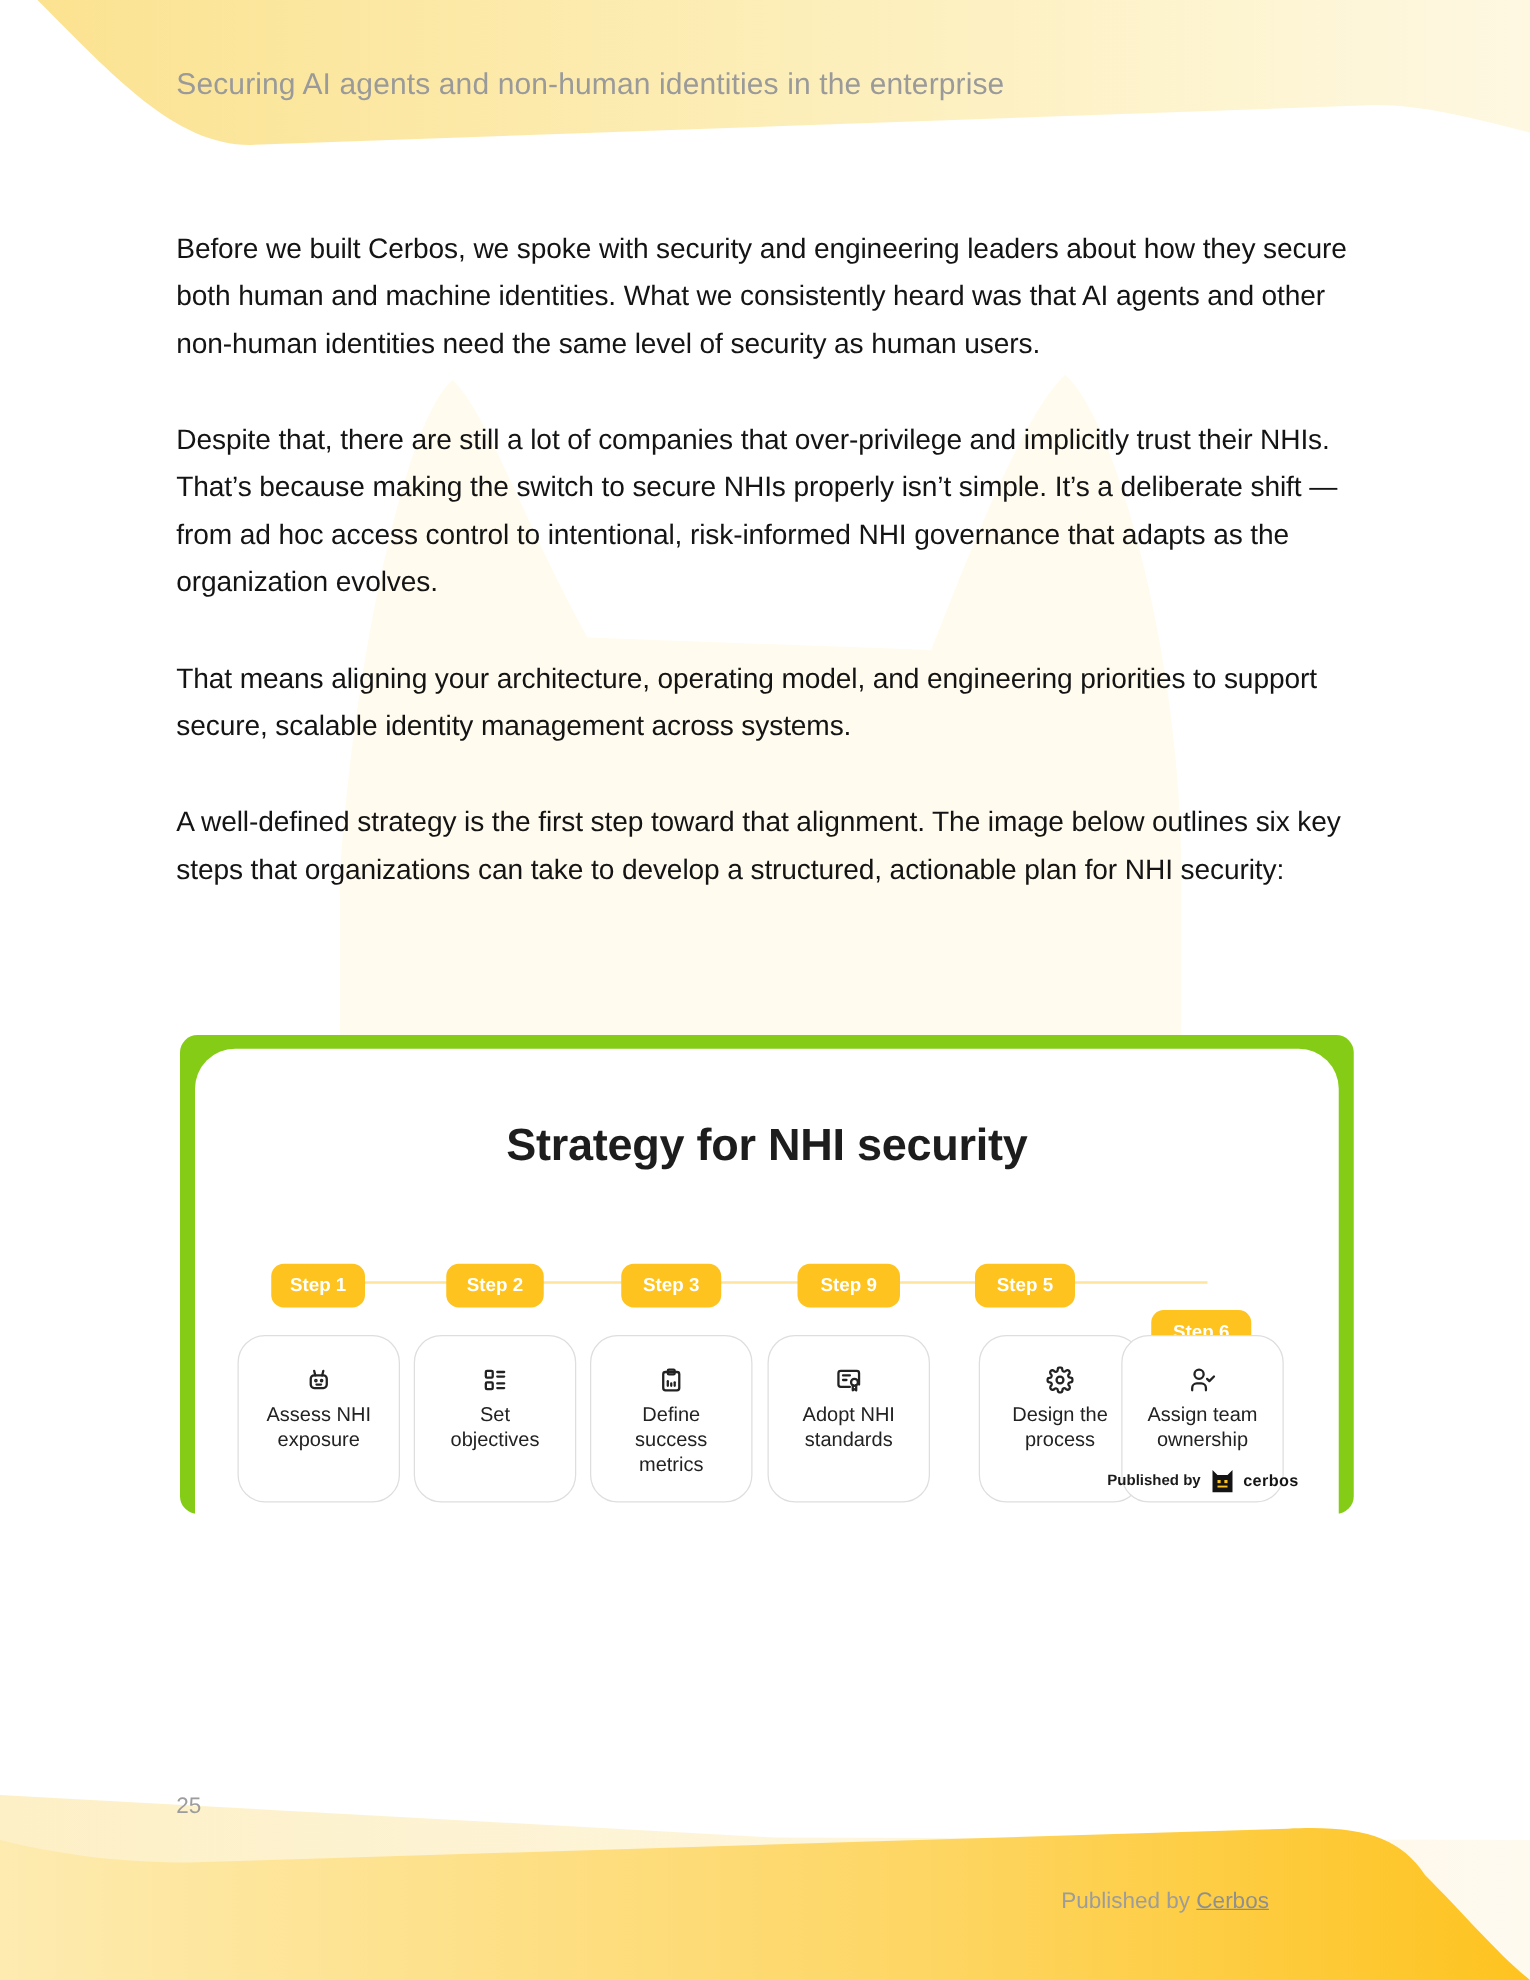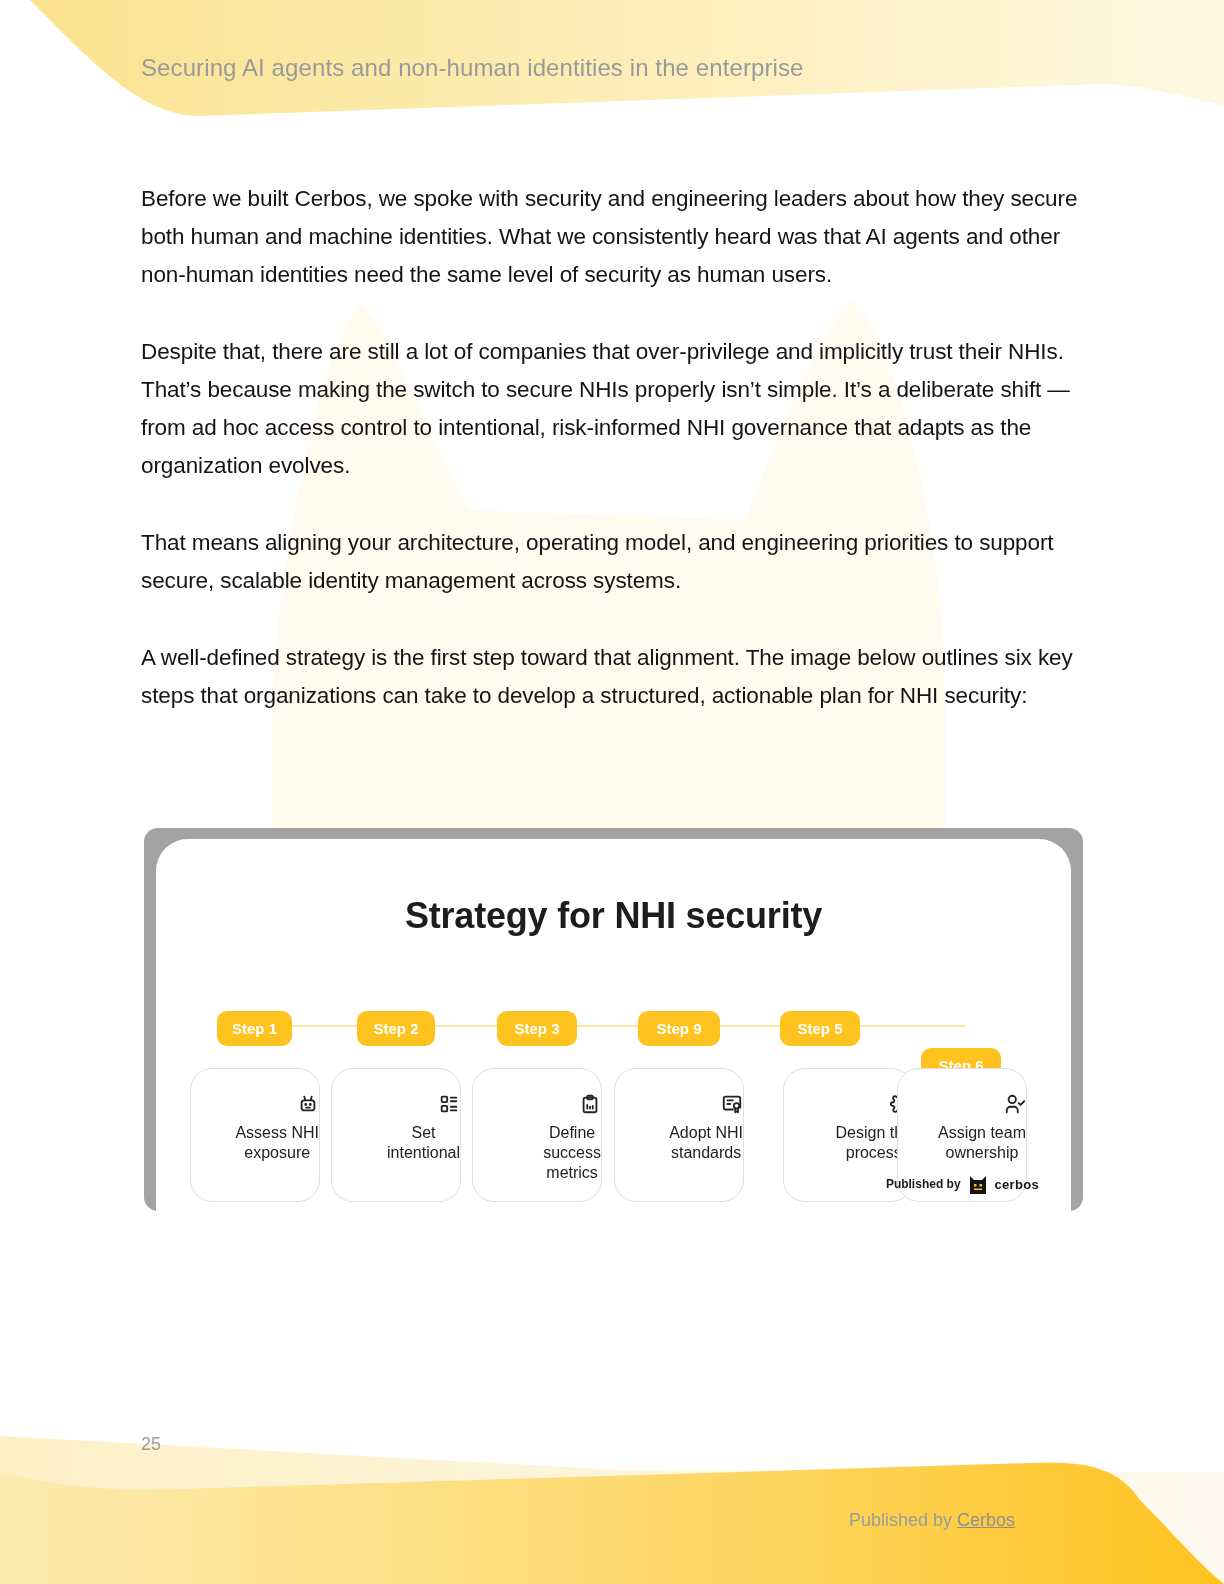--- a/index.html
+++ b/index.html
@@ -41,21 +41,21 @@
       letter-spacing: -0.1px;
     }
 
     
     .figure {
       position: absolute;
       left: 144px;
       top: 828px;
       width: 939px;
       height: 383px;
-      background: #a3a3a3;
+      background: #84cc16;
       border-radius: 14px;
       z-index: 3;
     }
     .figure-inner {
       position: absolute;
       left: 12px;
       top: 11px;
       width: 915px;
       height: 465px;
       background: #ffffff;
@@ -96,21 +96,21 @@
     .step-card {
       position: absolute;
       top: 229px;
       width: 130px;
       height: 134px;
       border: 1px solid #dedede;
       border-radius: 22px;
       background: #ffffff;
       display: flex;
       flex-direction: column;
-      align-items: flex-end;
+      align-items: center;
       padding-top: 24px;
     }
     .step-card svg { width: 22px; height: 22px; }
     .step-label {
       margin-top: 8px;
       font-size: 16px;
       line-height: 20px;
       text-align: center;
       color: #222222;
       white-space: pre-line;
@@ -230,21 +230,21 @@
     <div class="step-card" style="left:175px;">
       <svg viewBox="0 0 24 24" fill="none" stroke="#222" stroke-width="2" stroke-linecap="round" stroke-linejoin="round">
         <rect x="4" y="4" width="6" height="6" rx="1"></rect>
         <rect x="4" y="14" width="6" height="6" rx="1"></rect>
         <line x1="14" y1="5" x2="20" y2="5"></line>
           <line x1="14" y1="9" x2="20" y2="9"></line>
         <line x1="14" y1="15" x2="20" y2="15"></line>
           <line x1="14" y1="19" x2="20" y2="19"></line>
       </svg>
       <div class="step-label">Set
-intentional</div>
+objectives</div>
     </div>
 
     <div class="step-card" style="left:316px;">
       <svg viewBox="0 0 24 24" fill="none" stroke="#222" stroke-width="2" stroke-linecap="round" stroke-linejoin="round">
         <rect x="5" y="5" width="14" height="16" rx="2"></rect>
         <rect x="9" y="3" width="6" height="4" rx="1"></rect>
         <line x1="9" y1="17" x2="9" y2="13"></line>
           <line x1="12" y1="17" x2="12" y2="15"></line>
           <line x1="15" y1="17" x2="15" y2="14"></line>
       </svg>

